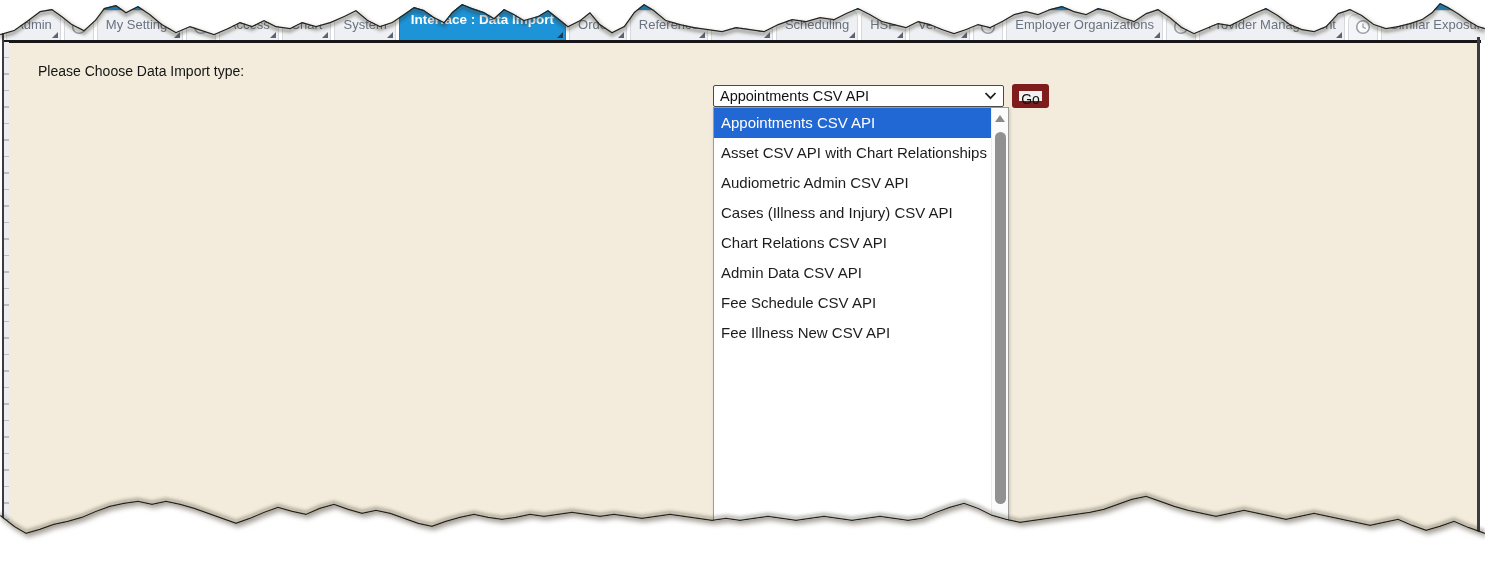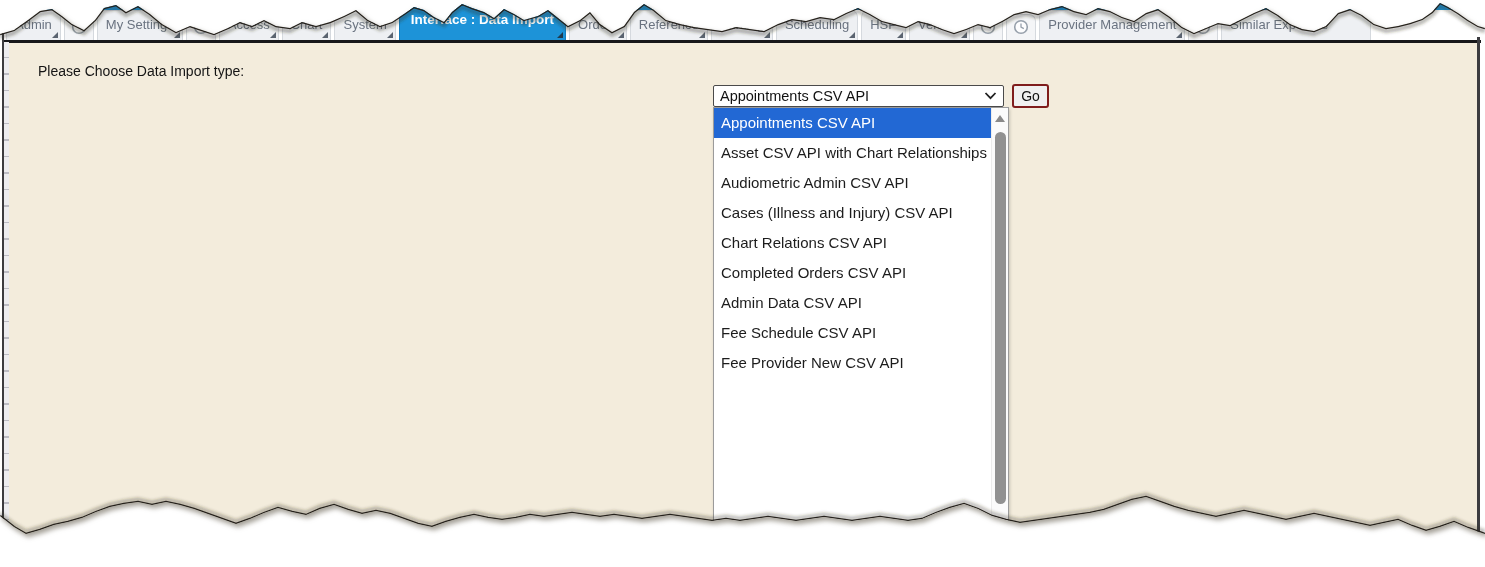--- a/index.html
+++ b/index.html
@@ -40,21 +40,21 @@
        background-image:repeating-linear-gradient(to bottom,transparent 0,transparent 15px,#bcbcc4 15px,#bcbcc4 16.5px);z-index:5;}
   .rborder{position:absolute;left:1477px;top:37px;bottom:28px;width:2.5px;background:#3c3c40;z-index:5;}
 
   
   .prompt{position:absolute;left:38px;top:63px;font-size:14px;color:#141414;z-index:6;}
   .select{position:absolute;left:713px;top:85px;width:291px;height:22px;background:#fff;
        border:1px solid #4a4a4a;border-radius:2px;display:flex;align-items:center;
        padding:0 6px;font-size:14.5px;color:#111;z-index:7;cursor:pointer;}
   .select .chev{margin-left:auto;}
   .go{position:absolute;left:1012px;top:84px;width:37px;height:24px;background:#f0f0f0;
-       border:2px solid #7f1d1d;border-radius:3px;font-family:"Liberation Sans",sans-serif;
+       border:7px solid #7f1d1d;border-radius:3px;font-family:"Liberation Sans",sans-serif;
        font-size:14px;color:#111;z-index:7;cursor:pointer;}
 
   
   .list{position:absolute;left:713px;top:107px;width:296px;height:431px;background:#fff;
        border:1px solid #9b9b9b;box-shadow:1px 2px 3px rgba(0,0,0,.18);z-index:8;}
   .optwrap{position:absolute;left:0;top:0;right:17px;bottom:0;overflow:hidden;}
   .opt{height:30px;line-height:30px;padding-left:7px;font-size:15px;color:#1c1c1c;
        white-space:nowrap;overflow:hidden;cursor:pointer;}
   .opt.sel{background:var(--highlight);color:#fff;}
   .sbar{position:absolute;top:0;right:0;bottom:0;width:17px;background:#fbfbfb;border-left:1px solid #ececec;}
@@ -135,20 +135,24 @@
     <div class="tab">
             <span>Version</span>
             <i class="caret"></i>
           </div>
     <div class="tab tclock">
             <svg width="16" height="16">
               <circle cx="8" cy="8" r="6.3" fill="#fdfdfe" stroke="#97a0ab" stroke-width="1.6"></circle>
               <path d="M8 4.5 L8 8 L10.8 9.6" stroke="#97a0ab" stroke-width="1.3" fill="none"></path>
             </svg>
           </div>
+    <div class="tab">
+            <span>Employer Organizations</span>
+            <i class="caret"></i>
+          </div>
     <div class="tab tclock">
             <svg width="16" height="16">
               <circle cx="8" cy="8" r="6.3" fill="#fdfdfe" stroke="#97a0ab" stroke-width="1.6"></circle>
               <path d="M8 4.5 L8 8 L10.8 9.6" stroke="#97a0ab" stroke-width="1.3" fill="none"></path>
             </svg>
           </div>
     <div class="tab">
             <span>Provider Management</span>
             <i class="caret"></i>
           </div>
@@ -180,24 +184,23 @@
 
   <button class="go">Go</button>
 
   <div class="list">
     <div class="optwrap">
       <div class="opt sel">Appointments CSV API</div>
       <div class="opt">Asset CSV API with Chart Relationships</div>
       <div class="opt">Audiometric Admin CSV API</div>
       <div class="opt">Cases (Illness and Injury) CSV API</div>
       <div class="opt">Chart Relations CSV API</div>
-      <div class="opt">Completed Orders CSV API</div>
       <div class="opt">Admin Data CSV API</div>
       <div class="opt">Fee Schedule CSV API</div>
-      <div class="opt">Fee Provider New CSV API</div>
+      <div class="opt">Fee Illness New CSV API</div>
     </div>
     <div class="sbar">
       <div class="sarrow"></div>
       <div class="sthumb"></div>
     </div>
   </div>
 
   <svg id="tear-svg">
     <defs>
       <filter id="tb" x="-20%" y="-20%" width="140%" height="140%">

